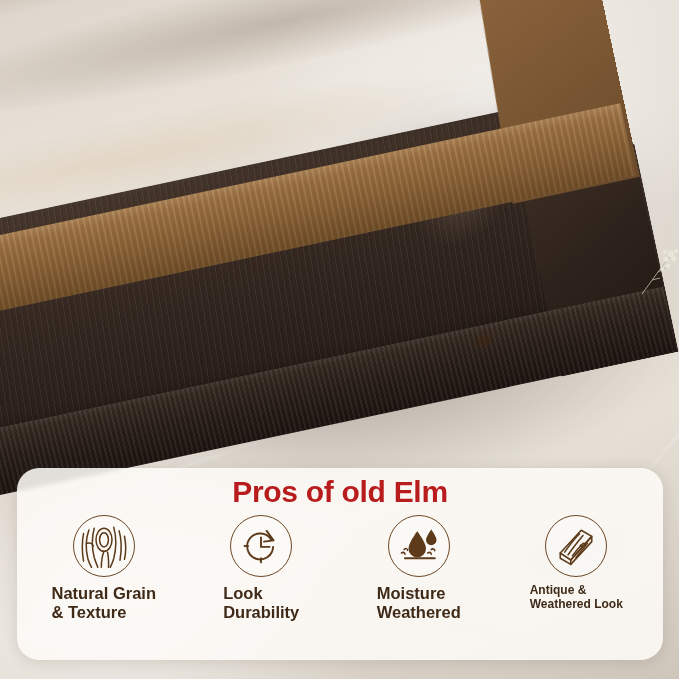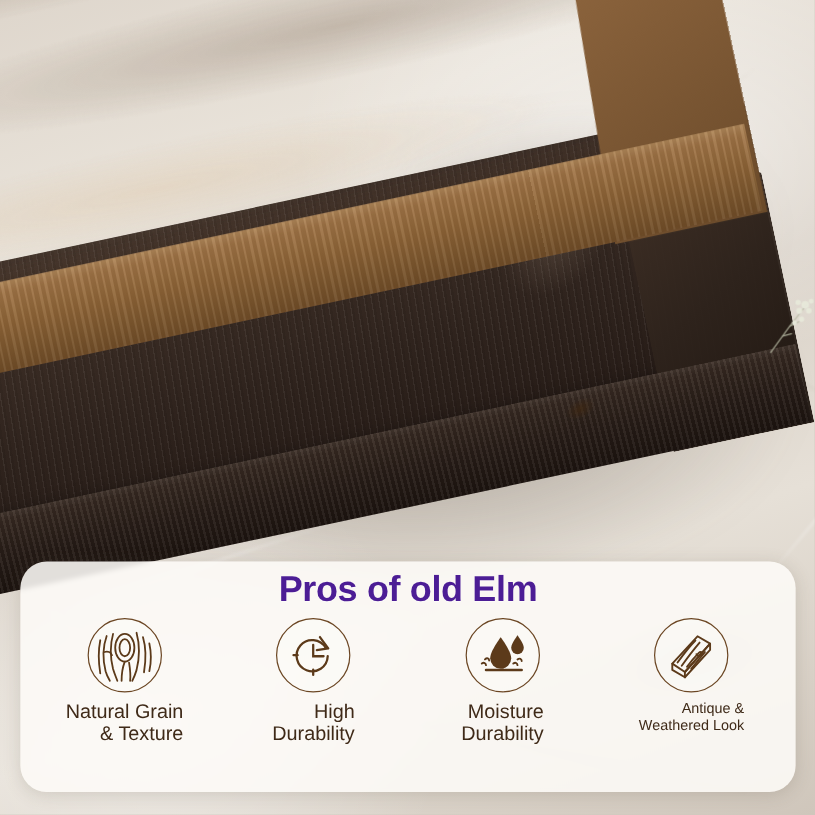--- a/index.html
+++ b/index.html
@@ -130,37 +130,37 @@
     position:absolute; left:17px; top:468px; width:646px; height:192px;
     background:rgba(253,251,247,.88);
     border-radius:22px;
     backdrop-filter:blur(2px);
     box-shadow:0 2px 14px rgba(90,75,60,.18);
     display:flex; flex-direction:column; align-items:center;
     padding-top:7px;
   }
   .card-title {
     font-size:30px; font-weight:700; letter-spacing:-.3px;
-    color:#4c1d95;
+    color:#b91c1c;
     text-shadow:0 1px 0 rgba(255,255,255,.5);
   }
   .features {
     display:flex; width:100%; padding:0 8px; margin-top:6px;
     justify-content:space-between;
   }
   .feature { flex:1 1 0; display:flex; flex-direction:column; align-items:center; }
   .icon-circle {
     width:62px; height:62px; border-radius:50%;
     border:1.4px solid #6b4623;
     display:flex; align-items:center; justify-content:center;
     background:rgba(255,255,255,.25);
   }
   .feature-label {
-    margin-top:7px; text-align:right;
-    font-size:16.5px; line-height:1.16; color:#3f2a18; font-weight:400;
+    margin-top:7px; text-align:left;
+    font-size:16.5px; line-height:1.16; color:#3f2a18; font-weight:700;
     white-space:pre-line;
   }
   .feature:nth-child(4) .feature-label { font-size:12px; }
 </style>
 </head>
 <body>
 
 <div class="scene">
 
   <div class="backdrop"></div>
@@ -247,38 +247,38 @@
     <div class="feature">
       <div class="icon-circle">
         <svg viewBox="0 0 44 44" width="38" height="38" fill="none" stroke="#5c3a1a" stroke-width="2.2" stroke-linecap="round">
           <path d="M34 15 A15 15 0 1 0 36 23"></path>
           <polyline points="28.5,4.5 36.5,15.5 25.5,17" stroke-linejoin="round"></polyline>
           <path d="M22 12 L22 23 L32 23"></path>
           <path d="M22 36 L22 41"></path>
           <path d="M7 22 L3 22"></path>
         </svg>
       </div>
-      <div class="feature-label">High
+      <div class="feature-label">Look
 Durability</div>
     </div>
 
     <div class="feature">
       <div class="icon-circle">
         <svg viewBox="0 0 48 48" width="42" height="42" fill="none" stroke="#5c3a1a" stroke-width="1.8" stroke-linecap="round">
           <path d="M22 7 C22 7, 32 20, 32 27 A10 10 0 1 1 12 27 C12 20, 22 7, 22 7 Z" fill="#5c3a1a" stroke="none"></path>
           <path d="M38 5 C38 5, 44 13, 44 17 A6 6 0 1 1 32 17 C32 13, 38 5, 38 5 Z" fill="#5c3a1a" stroke="none"></path>
           <path d="M8 38 L42 38" stroke-width="2.4"></path>
           <path d="M7 28 C9 26, 11 27, 11 29"></path>
           <path d="M4 32 C6 30.5, 8 31.5, 8 33.5"></path>
           <path d="M38 28 C40 26.5, 42 27.5, 42 29.5"></path>
           <path d="M34 32 C36 30.5, 38 31.5, 38 33.5"></path>
         </svg>
       </div>
       <div class="feature-label">Moisture
-Durability</div>
+Weathered</div>
     </div>
 
     <div class="feature">
       <div class="icon-circle">
         <svg viewBox="0 0 48 48" width="42" height="42" fill="none" stroke="#5c3a1a" stroke-width="1.8" stroke-linejoin="round" stroke-linecap="round">
           <path d="M6 32 L30 6 L42 13 L18 40 Z"></path>
           <path d="M6 32 L6 38 L18 45 L18 40"></path>
           <path d="M18 40 L42 13 L42 19 L18 45"></path>
           <path d="M11 31 C16 24, 22 16, 28 10"></path>
           <path d="M15 34 C20 27, 26 19, 32 12"></path>

